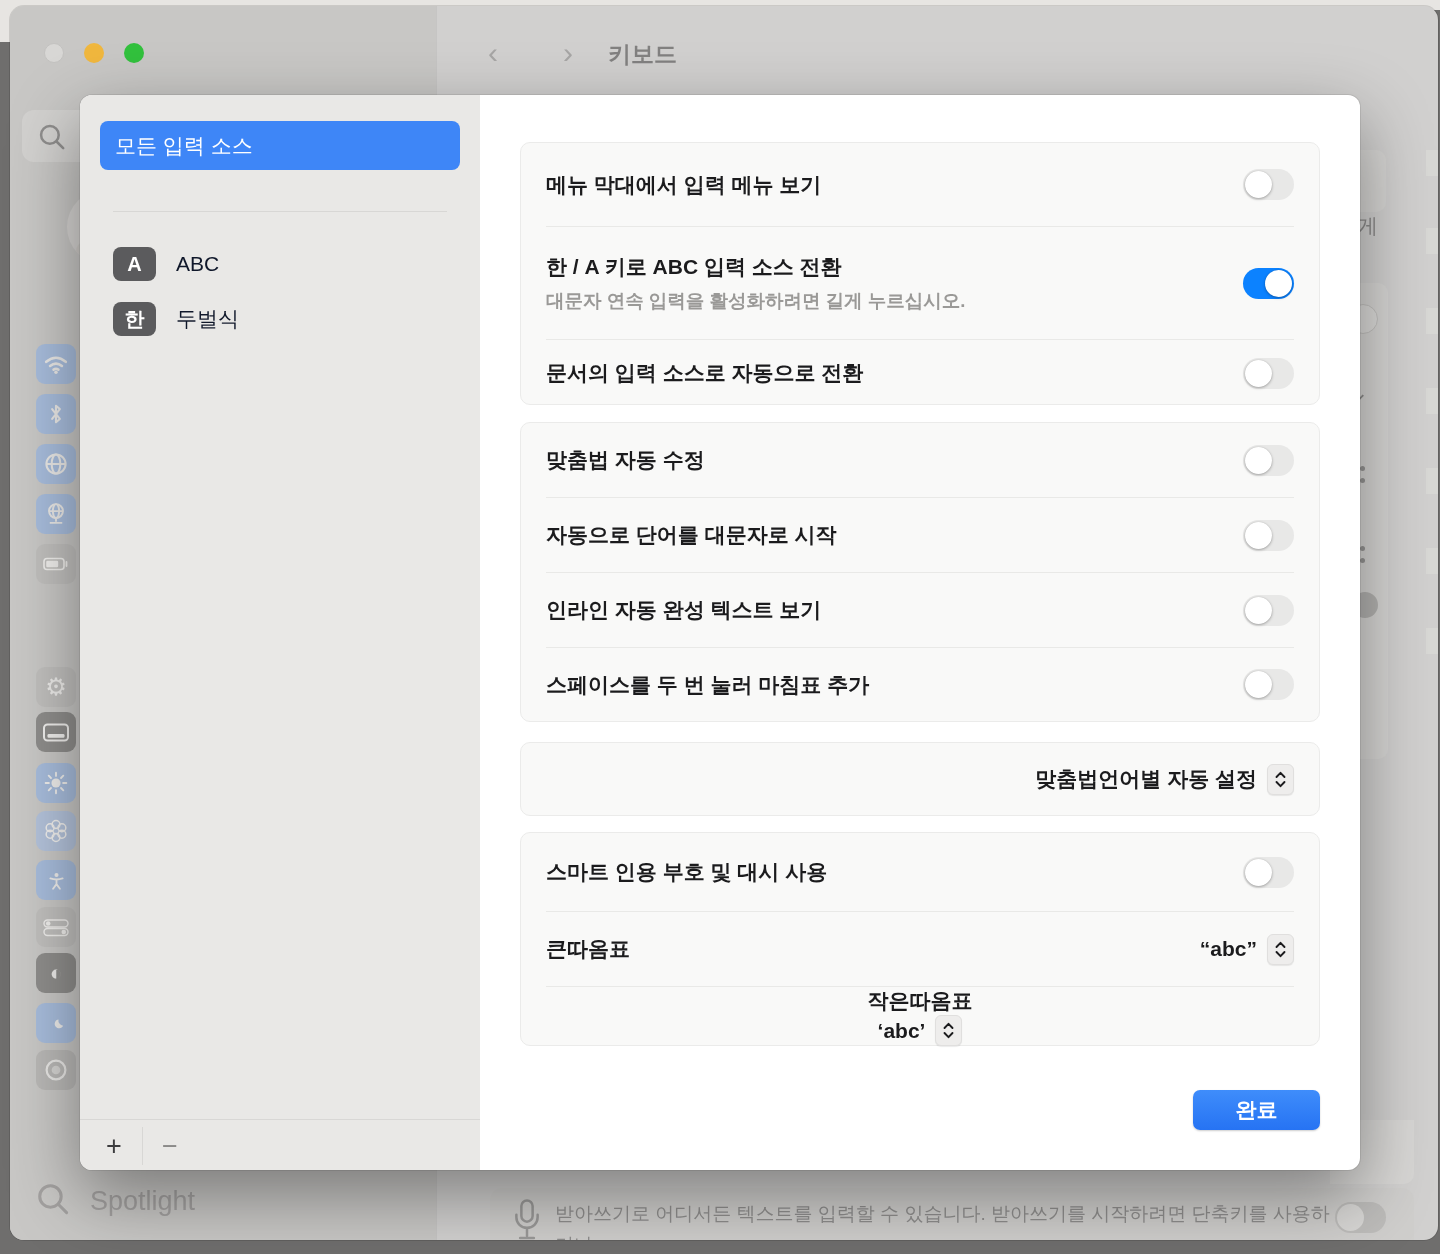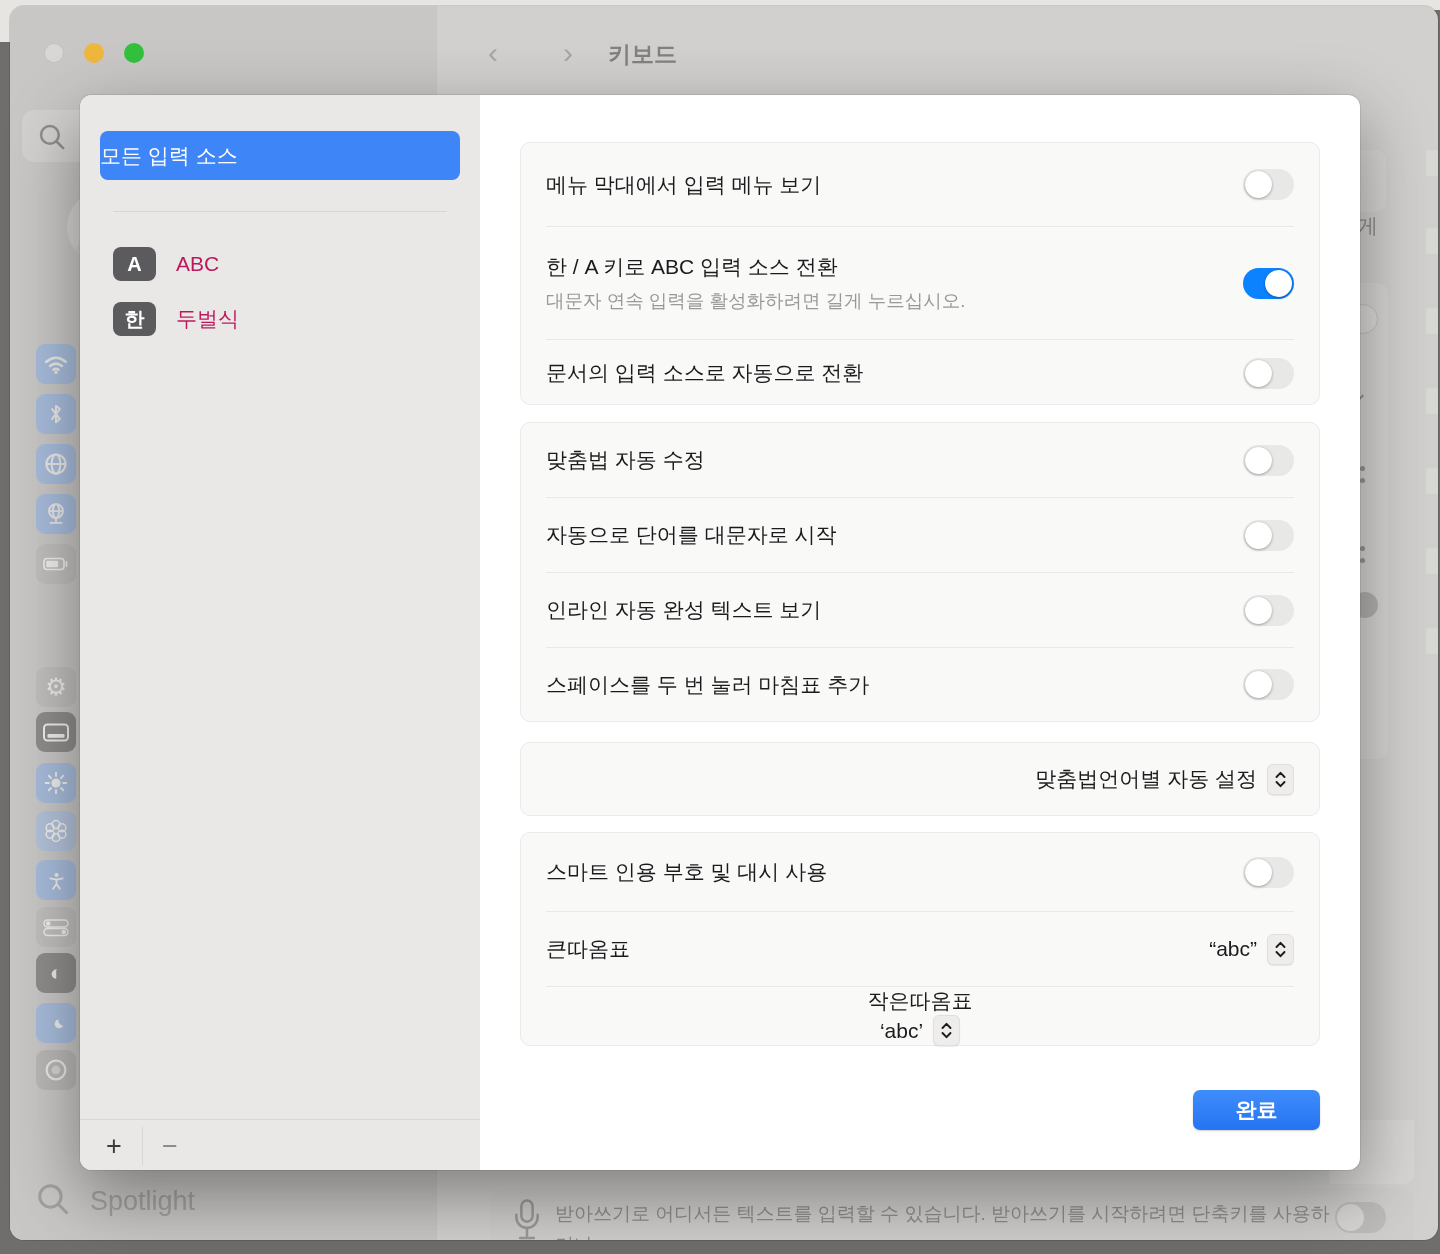--- a/index.html
+++ b/index.html
@@ -53,33 +53,33 @@
   .dictation { position:absolute; left:480px; top:1182px; width:924px; height:72px; border-radius:12px 12px 0 0; background:#cfcecc; }
   .dict-text { position:absolute; left:65px; top:10px; width:790px; font-size:19px; line-height:31px; color:#8f8e8d; }
   .dict-mic { position:absolute; left:22px; top:8px; }
   .toggle.dim { background:#bdbcba; }
   .toggle.dim .knob { background:#d7d6d4; box-shadow:none; }
 
   
   .sheet { position:absolute; left:80px; top:95px; width:1280px; height:1075px; border-radius:12px; background:#ffffff;
            box-shadow:0 25px 70px rgba(0,0,0,.40), 0 0 0 1px rgba(0,0,0,.08); z-index:50; }
   .sh-side { position:absolute; left:0; top:0; width:400px; height:1075px; background:#e9e8e6; border-radius:12px 0 0 12px; }
-  .sel-item { position:absolute; left:20px; top:36px; width:360px; height:49px; border-radius:8px; background:#3e86f7;
-              display:flex; align-items:center; color:#fff; font-size:21px; }
+  .sel-item { position:absolute; left:20px; top:26px; width:360px; height:49px; border-radius:8px; background:#3e86f7;
+              display:flex; align-items:center; padding-left:15px; color:#fff; font-size:21px; }
   .side-div { position:absolute; left:33px; top:116px; width:334px; height:1px; background:#d8d7d5; }
   .src-row { position:absolute; left:33px; display:flex; align-items:center; gap:20px; }
   .badge { width:43px; height:34px; border-radius:8px; background:#5b5b5d; color:#fff; font-size:20px; font-weight:bold;
            display:flex; align-items:center; justify-content:center; }
-  .src-label { font-size:21px; color:#be185d; }
+  .src-label { font-size:21px; color:#0f172a; }
   .side-bottom-div { position:absolute; left:0; top:1024px; width:400px; height:1px; background:#d8d7d5; }
   .pm-btn { position:absolute; width:40px; height:40px; top:1031px; display:flex; align-items:center; justify-content:center;
             font-size:27px; color:#3c3c3e; }
   .pm-sep { position:absolute; left:62px; top:1032px; width:1px; height:38px; background:#d8d7d5; }
 
-  .card { position:absolute; left:440px; width:800px; background:#f9f9f8; border:1px solid #ebebea; border-radius:10px; }
+  .card { position:absolute; left:440px; width:800px; background:#f9f9f8; border:1px solid #ebebea; border-radius:10px;font-weight:bold; }
   .row { display:flex; align-items:center; padding:0 25px; }
   .row .lbl { flex:1; font-size:21px; color:#1b1b1d; }
   .row .sub { font-size:18.5px; color:#9a9997; margin-top:7px; }
   .sep { height:1px; background:#e9e9e7; margin:0 25px; }
 
   .toggle { position:relative; width:51px; height:31px; border-radius:15.5px; background:#e8e8e7; flex:none; }
   .toggle .knob { position:absolute; left:2px; top:2px; width:27px; height:27px; border-radius:50%; background:#fff;
                   box-shadow:0 1px 3px rgba(0,0,0,.30), 0 0 1px rgba(0,0,0,.15); }
   .toggle.on { background:#0c82ff; }
   .toggle.on .knob { left:22px; }

